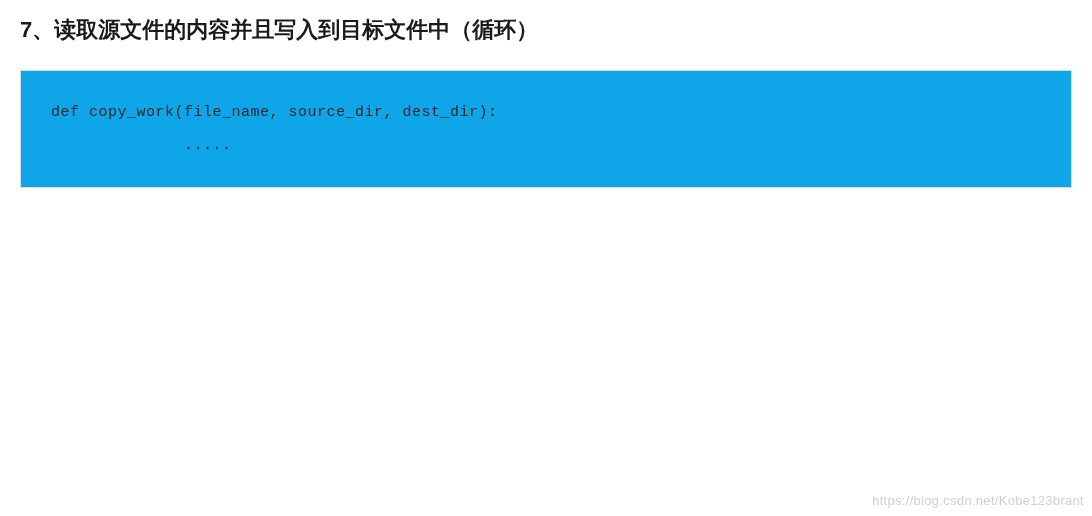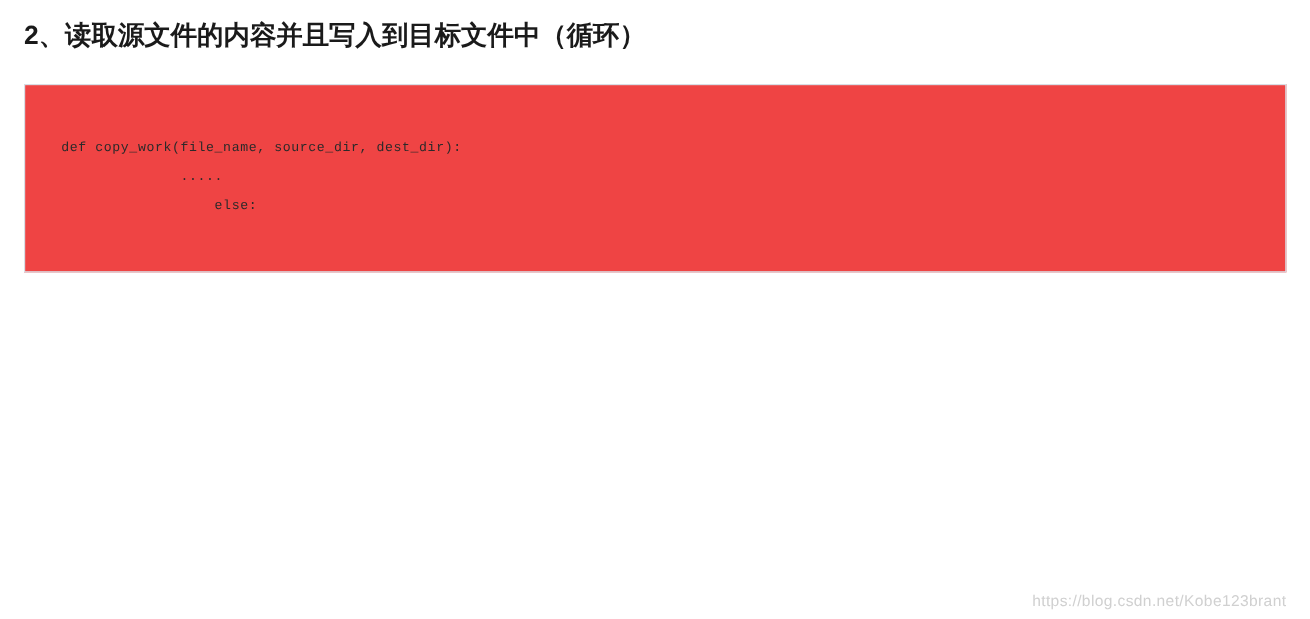--- a/index.html
+++ b/index.html
@@ -16,47 +16,46 @@
       position: relative;
     }
     .heading {
       font-size: 22px;
       font-weight: bold;
       color: #1a1a1a;
       margin-bottom: 25px;
       margin-top: 5px;
     }
     .code-block {
-      background: #ef4444;
+      background: #0ea5e9;
       border: 1px solid #d8dee5;
-      padding: 41px 30px;
+      padding: 25px 30px;
       font-family: "Courier New", Consolas, monospace;
-      font-size: 11px;
+      font-size: 15px;
       line-height: 2.2;
       color: #2a2a2a;
       letter-spacing: 0.5px;
     }
     .code-line {
       white-space: pre;
     }
     .watermark {
       position: absolute;
       bottom: 8px;
-      right: 20px;
+      right: 8px;
       color: #d0d0d0;
       font-size: 13px;
       font-family: Arial, sans-serif;
       letter-spacing: 0.3px;
       margin-left: 43px;
     }
   </style>
 </head>
 <body>
 
-<h2 class="heading">2、读取源文件的内容并且写入到目标文件中（循环）</h2>
+<h2 class="heading">7、读取源文件的内容并且写入到目标文件中（循环）</h2>
 
 <div class="code-block">
   <div class="code-line">def copy_work(file_name, source_dir, dest_dir):</div>
   <div class="code-line">              .....</div>
-  <div class="code-line">                  else:</div>
 </div>
 
 <div class="watermark">https://blog.csdn.net/Kobe123brant</div>
 
 </body></html>

